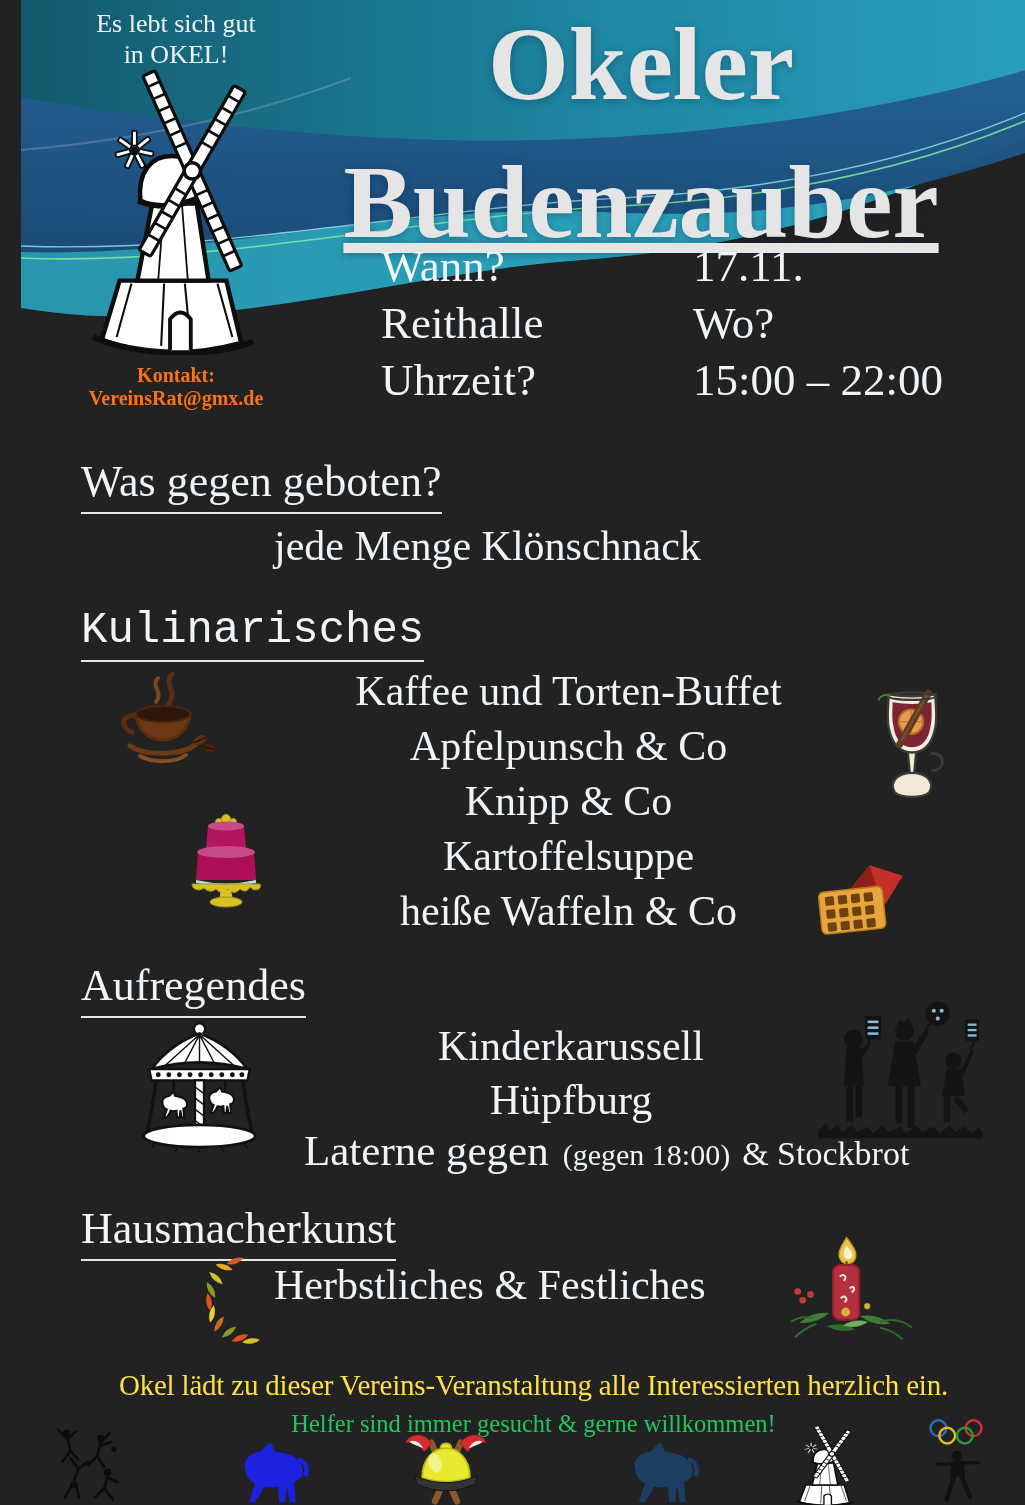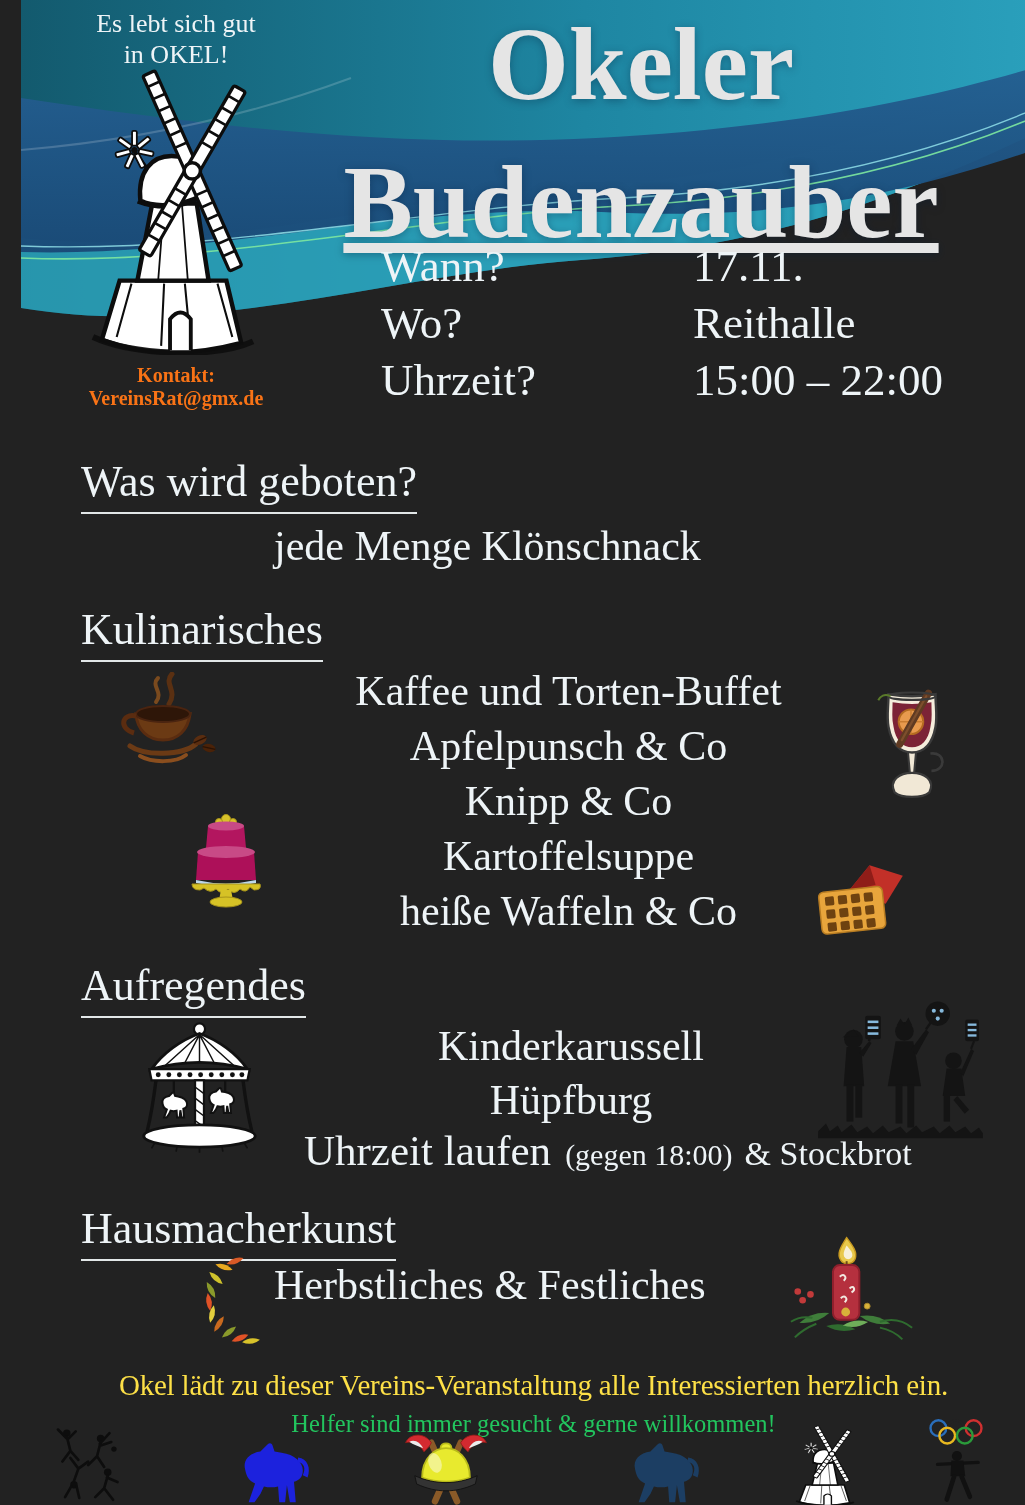--- a/index.html
+++ b/index.html
@@ -93,33 +93,33 @@
 
   <div class="abs ctr" style="left:215px;top:12px;width:810px;font-weight:bold;font-size:104px;line-height:1;color:#e5e5e5;text-shadow:0 2px 8px rgba(0,25,55,.35);">
     <div>Okeler</div>
     <div style="margin-top:34px;text-decoration:underline;">Budenzauber</div>
   </div>
 
   <div class="abs" style="left:360px;top:238px;font-size:45px;line-height:57px;">
     <div style="display:grid;grid-template-columns:312px auto;">
       <div>Wann?</div>
       <div>17.11.</div>
+      <div>Reithalle</div>
       <div>Wo?</div>
-      <div>Reithalle</div>
       <div>Uhrzeit?</div>
       <div>15:00 – 22:00</div>
     </div>
   </div>
 
   <div class="abs hd" style="left:60px;top:458px;">
-    <span class="ul">Was wird geboten?</span>
+    <span class="ul">Was gegen geboten?</span>
   </div>
   <div class="abs item" style="left:253px;top:519px;">jede Menge Klönschnack</div>
 
-  <div class="abs hd" style="left:60px;top:606px;">
+  <div class="abs hd" style="left:60px;top:606px;font-family:Liberation Mono, monospace;">
     <span class="ul">Kulinarisches</span>
   </div>
   <div class="abs ctr" style="left:270px;top:664px;width:555px;">
     <div class="item">Kaffee und Torten-Buffet</div>
     <div class="item">Apfelpunsch &amp; Co</div>
     <div class="item">Knipp &amp; Co</div>
     <div class="item">Kartoffelsuppe</div>
     <div class="item">heiße Waffeln &amp; Co</div>
   </div>
 
@@ -199,21 +199,21 @@
       </g>
     </svg>
   </span>
 
   <div class="abs hd" style="left:60px;top:962px;">
     <span class="ul">Aufregendes</span>
   </div>
   <div class="abs ctr item" style="left:270px;top:1019px;width:560px;">Kinderkarussell</div>
   <div class="abs ctr item" style="left:270px;top:1073px;width:560px;">Hüpfburg</div>
   <div class="abs nowrap" style="left:283px;top:1126px;">
-    <span style="font-size:43px;">Uhrzeit laufen</span>
+    <span style="font-size:43px;">Laterne gegen</span>
     <span style="font-size:30px;margin-left:10px;">(gegen 18:00)</span>
     <span style="font-size:34px;margin-left:8px;">&amp; Stockbrot</span>
   </div>
 
   <span class="abs" style="left:106px;top:1020px;">
     <svg width="145" height="134" viewBox="0 0 130 120">
       <g fill="#ffffff" stroke="#111111">
         <circle cx="65" cy="8" r="5" stroke-width="2"></circle>
         <path d="M65,12 C48,18 32,30 22,44 C50,36 80,36 108,44 C98,30 82,18 65,12 Z" stroke-width="2.5"></path>
         <path d="M65,13 L34,41 M65,13 L52,38 M65,13 L65,37 M65,13 L78,38 M65,13 L96,41" fill="none" stroke-width="1.3"></path>

